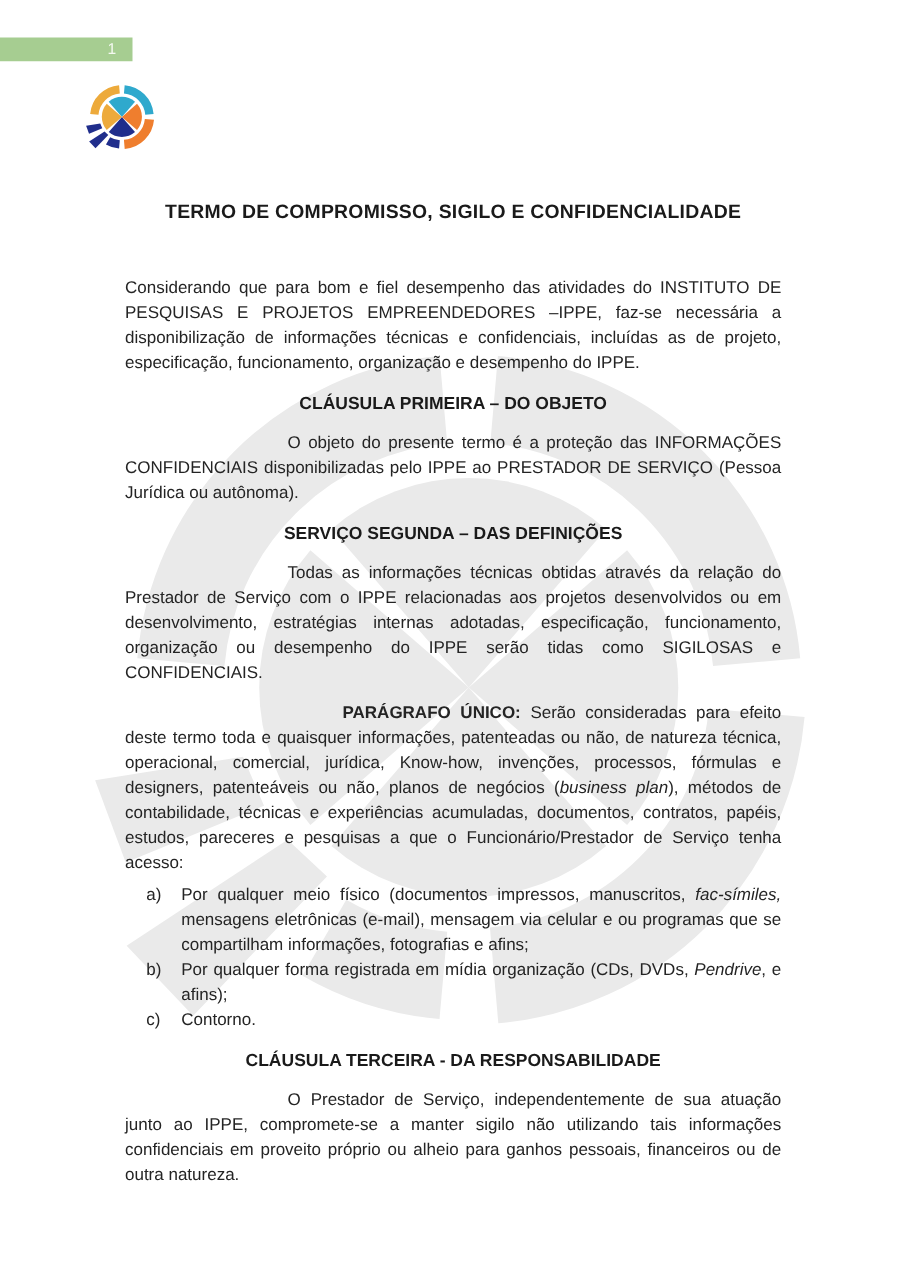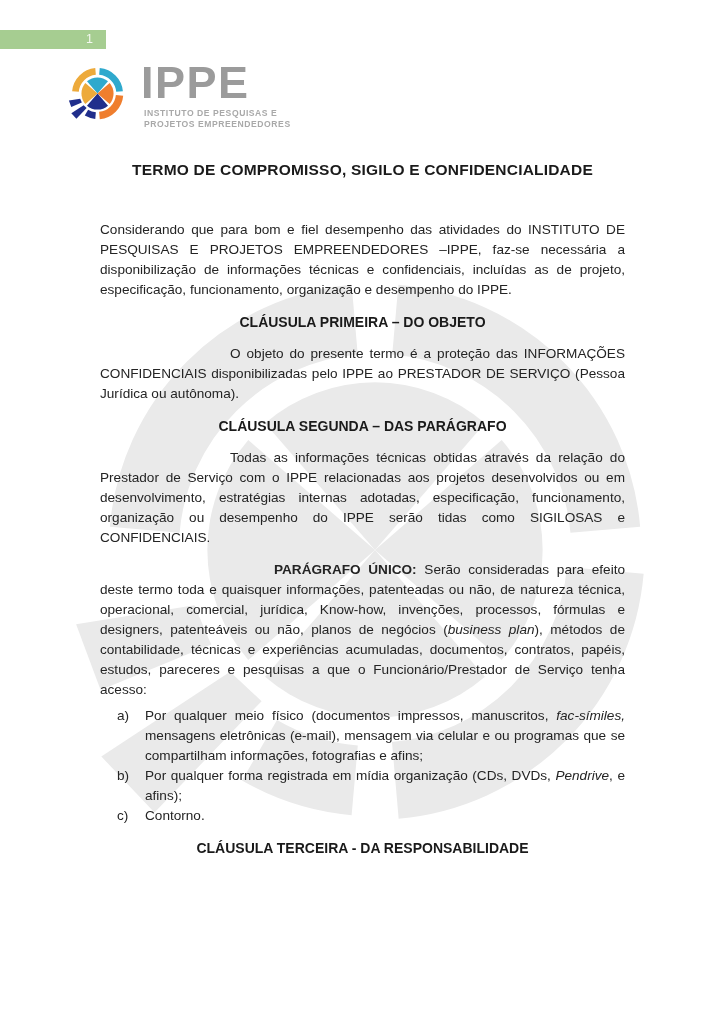--- a/index.html
+++ b/index.html
@@ -114,54 +114,48 @@
       <path d="M50,50 L68.1,34.3 A24,24 0 0 1 68.1,65.7 Z" fill="#EF7E2E"></path>
       <path d="M50,50 L65.7,68.1 A24,24 0 0 1 34.3,68.1 Z" fill="#202E8C"></path>
       <path d="M50,50 L31.9,65.7 A24,24 0 0 1 31.9,34.3 Z" fill="#EDAA3B"></path>
       <polygon points="33.8,71.6 29.3,67.4 10.9,79.5 18.5,87.5" fill="#202E8C"></polygon>
       <polygon points="26.6,63.5 24.2,57.9 7.3,60.6 10.8,70.0" fill="#202E8C"></polygon>
       <path d="M17.1,47.1 A33,33 0 0 1 47.1,17.1" fill="none" stroke="#EDAA3B" stroke-width="10"></path>
       <path d="M52.9,17.1 A33,33 0 0 1 82.9,47.1" fill="none" stroke="#2FA9CD" stroke-width="10"></path>
       <path d="M82.9,52.9 A33,33 0 0 1 52.9,82.9" fill="none" stroke="#EF7E2E" stroke-width="11"></path>
       <path d="M47.1,82.9 A33,33 0 0 1 33.5,78.6" fill="none" stroke="#202E8C" stroke-width="10"></path>
     </svg>
-    <div class="logo-text">
-      <div class="logo-wordmark">IPPE</div>
-      <div class="logo-tagline">
-        <div>INSTITUTO DE PESQUISAS E</div>
-        <div>PROJETOS EMPREENDEDORES</div>
-      </div>
-    </div>
   </header>
 
   <main class="content">
     <h1 class="doc-title">TERMO DE COMPROMISSO, SIGILO E CONFIDENCIALIDADE</h1>
 
     <p class="para">Considerando que para bom e fiel desempenho das atividades do INSTITUTO DE PESQUISAS E PROJETOS EMPREENDEDORES –IPPE, faz-se necessária a disponibilização de informações técnicas e confidenciais, incluídas as de projeto, especificação, funcionamento, organização e desempenho do IPPE.</p>
 
     <h2 class="clause-heading">CLÁUSULA PRIMEIRA – DO OBJETO</h2>
     <p class="para indent">O objeto do presente termo é a proteção das INFORMAÇÕES CONFIDENCIAIS disponibilizadas pelo IPPE ao PRESTADOR DE SERVIÇO (Pessoa Jurídica ou autônoma).</p>
 
-    <h2 class="clause-heading">CLÁUSULA SEGUNDA – DAS PARÁGRAFO</h2>
+    <h2 class="clause-heading">SERVIÇO SEGUNDA – DAS DEFINIÇÕES</h2>
     <p class="para indent">Todas as informações técnicas obtidas através da relação do Prestador de Serviço com o IPPE relacionadas aos projetos desenvolvidos ou em desenvolvimento, estratégias internas adotadas, especificação, funcionamento, organização ou desempenho do IPPE serão tidas como SIGILOSAS e CONFIDENCIAIS.</p>
 
     <p class="para indent tight"><strong>PARÁGRAFO ÚNICO:</strong><span> Serão consideradas para efeito deste termo toda e quaisquer informações, patenteadas ou não, de natureza técnica, operacional, comercial, jurídica, Know-how, invenções, processos, fórmulas e designers, patenteáveis ou não, planos de negócios (</span><em>business plan</em><span>), métodos de contabilidade, técnicas e experiências acumuladas, documentos, contratos, papéis, estudos, pareceres e pesquisas a que o Funcionário/Prestador de Serviço tenha acesso:</span></p>
 
     <div class="list">
       <div class="list-item">
         <span class="li-marker">a)</span>
         <div class="li-text"><span>Por qualquer meio físico (documentos impressos, manuscritos, </span><em>fac-símiles,</em><span> mensagens eletrônicas (e-mail), mensagem via celular e ou programas que se compartilham informações, fotografias e afins;</span></div>
       </div>
       <div class="list-item">
         <span class="li-marker">b)</span>
         <div class="li-text"><span>Por qualquer forma registrada em mídia organização (CDs, DVDs, </span><em>Pendrive</em><span>, e afins);</span></div>
       </div>
       <div class="list-item">
         <span class="li-marker">c)</span>
         <div class="li-text"><span>Contorno.</span></div>
       </div>
     </div>
 
     <h2 class="clause-heading">CLÁUSULA TERCEIRA - DA RESPONSABILIDADE</h2>
+    <p class="para indent">O Prestador de Serviço, independentemente de sua atuação junto ao IPPE, compromete-se a manter sigilo não utilizando tais informações confidenciais em proveito próprio ou alheio para ganhos pessoais, financeiros ou de outra natureza.</p>
   </main>
 
 
 </div>
 
 </body></html>

